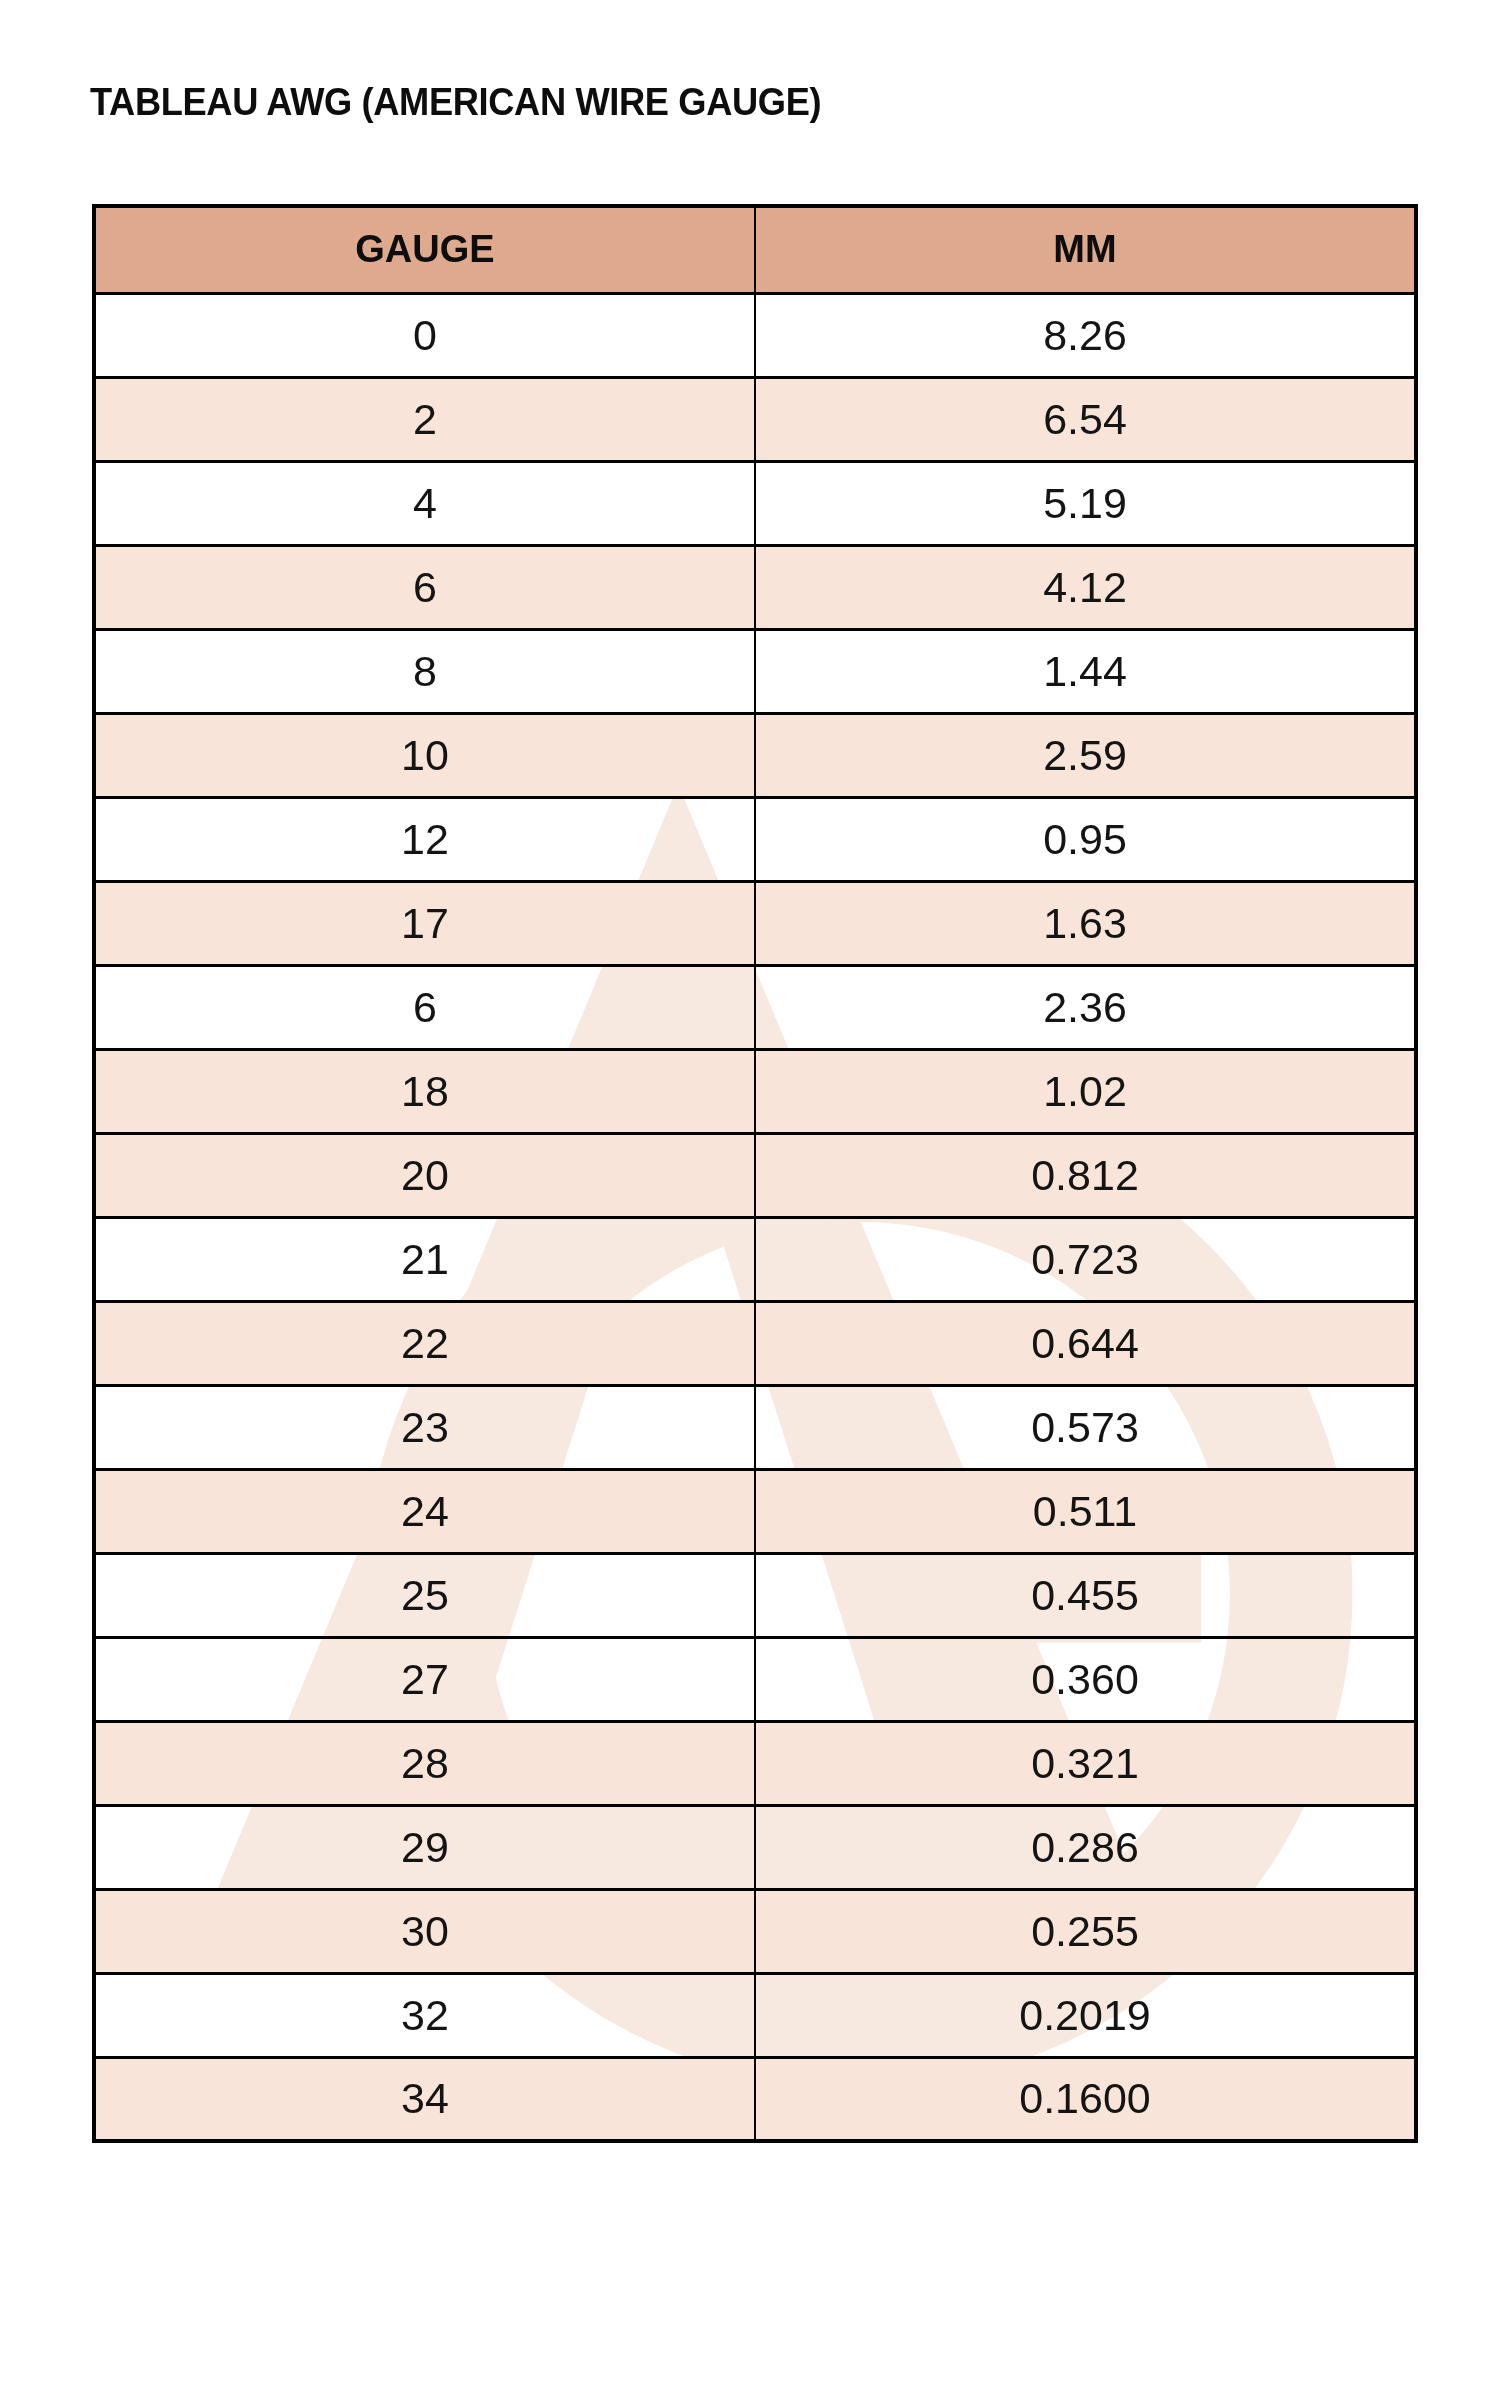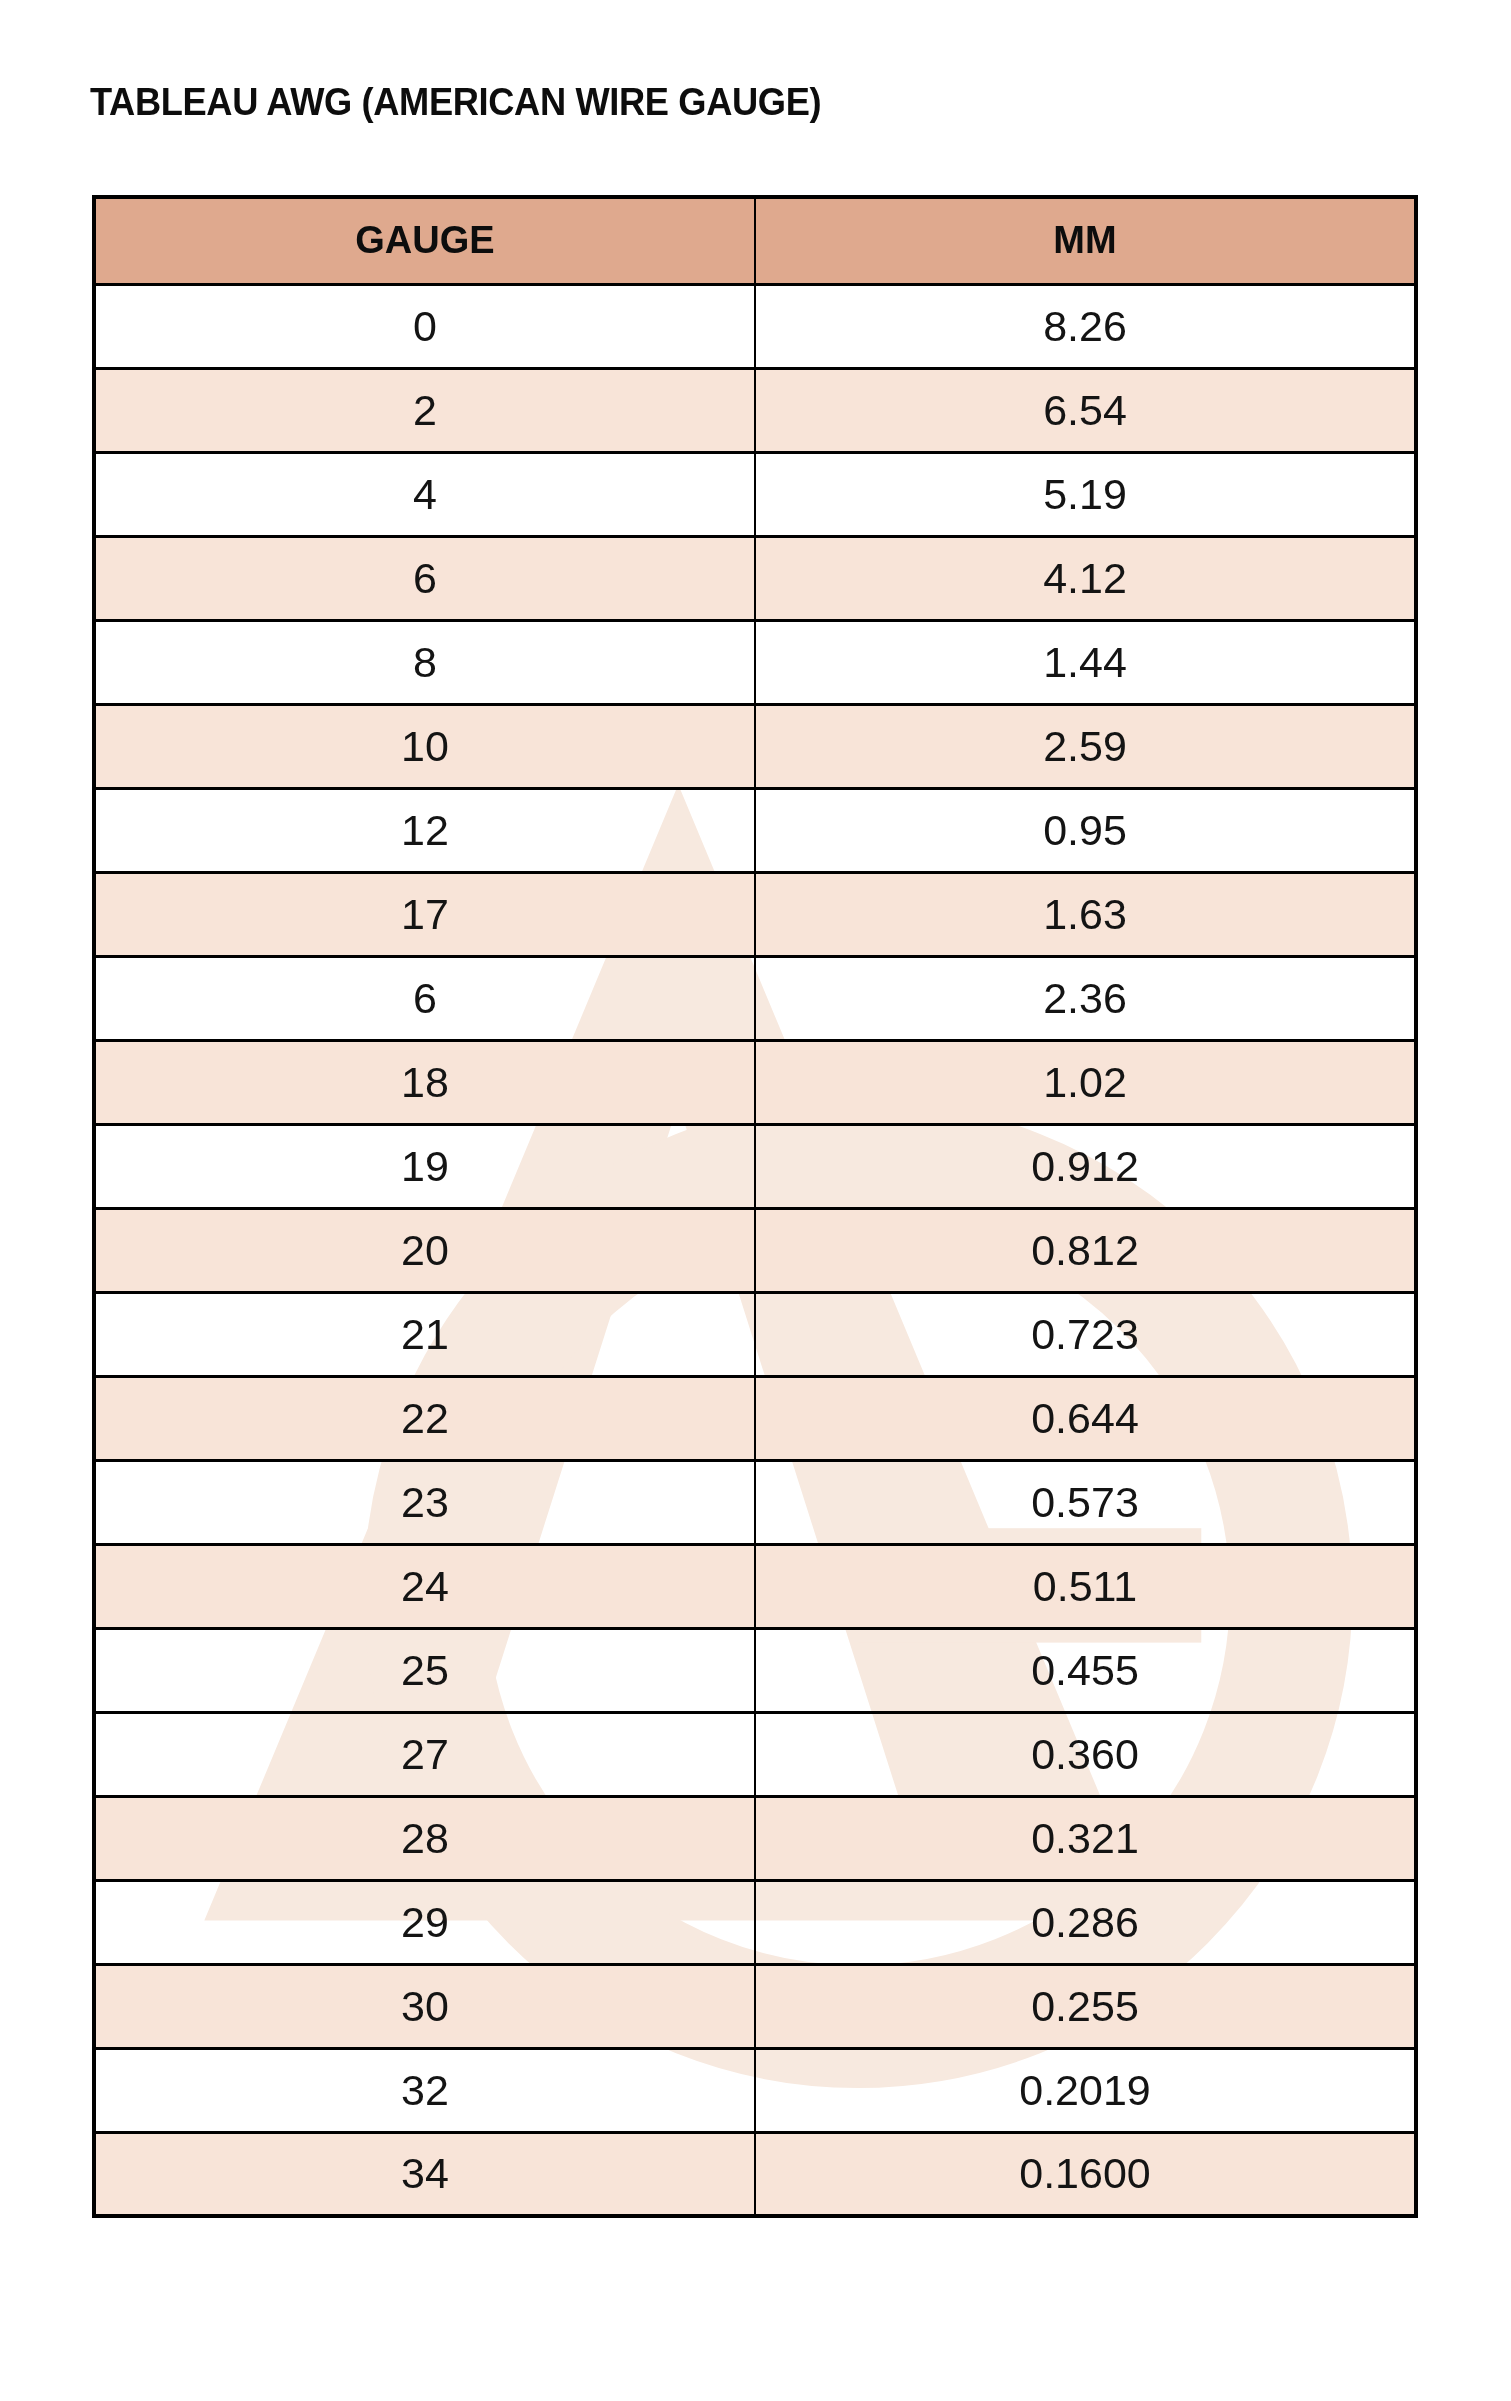--- a/index.html
+++ b/index.html
@@ -22,21 +22,21 @@
     white-space: nowrap;
   }
   .watermark {
     position: absolute;
     left: 0; top: 0;
     z-index: 0;
     pointer-events: none;
   }
   .table-area {
     position: absolute;
-    left: 92px; top: 195px;
+    left: 92px; top: 204px;
     width: 1326px;
     z-index: 1;
   }
   table.awg {
     width: 100%;
     border-collapse: collapse;
     background: transparent;
     table-layout: fixed;
   }
   table.awg th, table.awg td {
@@ -122,24 +122,20 @@
           <td>1.63</td>
         </tr>
         <tr class="plain">
           <td>6</td>
           <td>2.36</td>
         </tr>
         <tr class="alt">
           <td>18</td>
           <td>1.02</td>
         </tr>
-        <tr class="plain">
-          <td>19</td>
-          <td>0.912</td>
-        </tr>
         <tr class="alt">
           <td>20</td>
           <td>0.812</td>
         </tr>
         <tr class="plain">
           <td>21</td>
           <td>0.723</td>
         </tr>
         <tr class="alt">
           <td>22</td>

